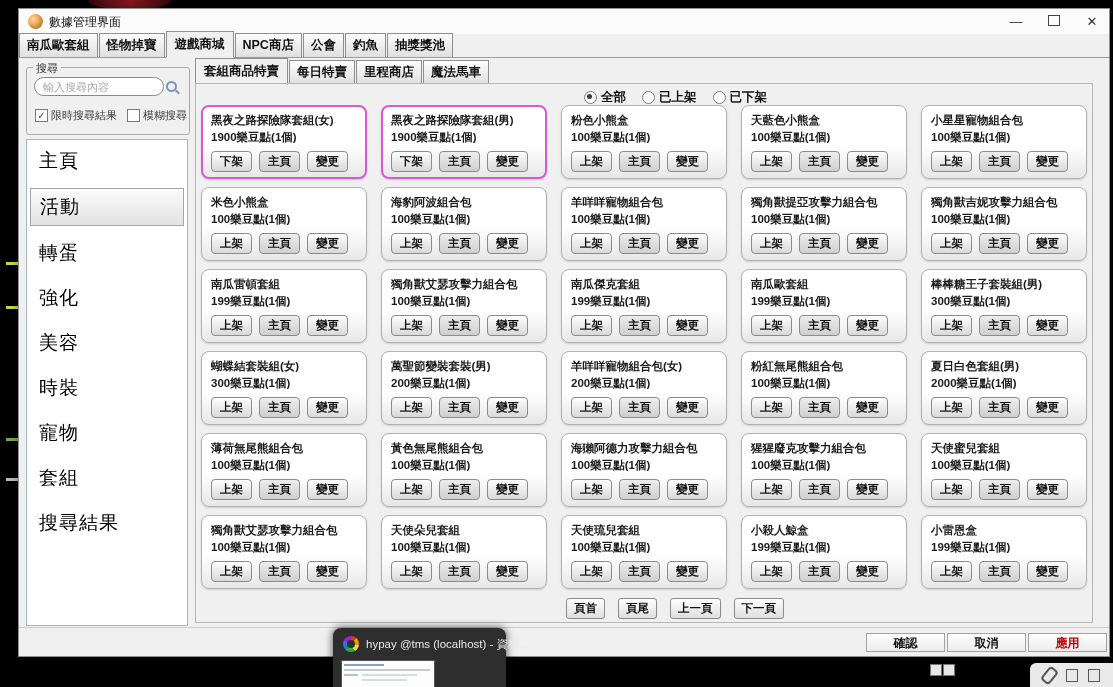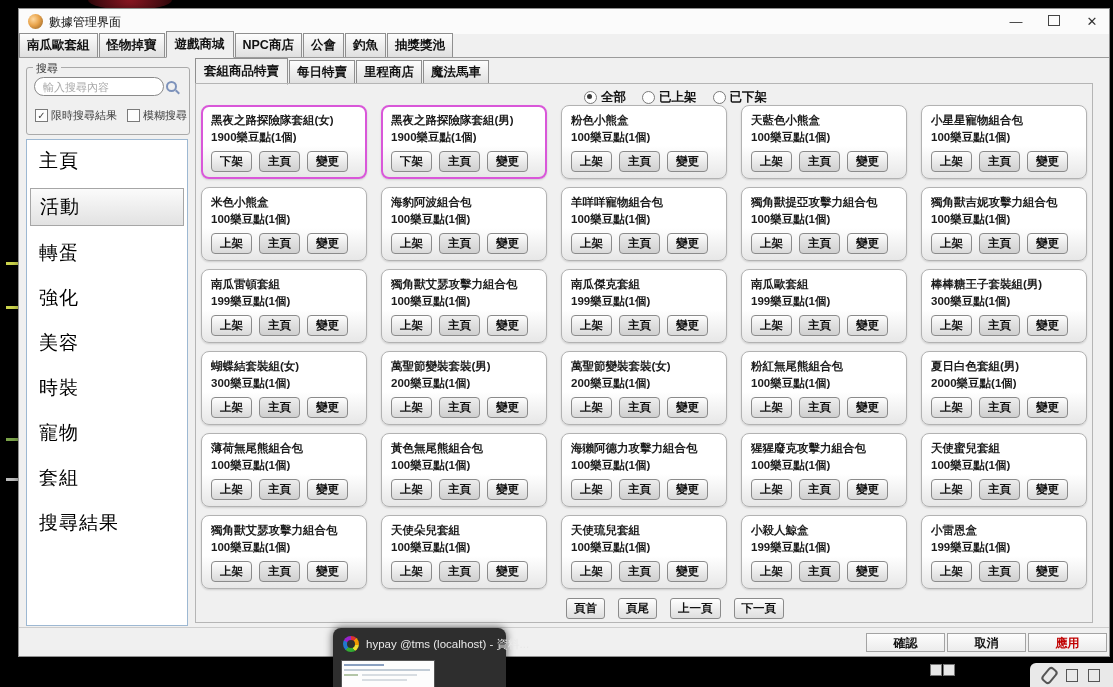--- a/index.html
+++ b/index.html
@@ -322,21 +322,21 @@
         <div class="card">
           <div class="c-title">萬聖節變裝套裝(男)</div>
           <div class="c-price">200樂豆點(1個)</div>
           <div class="c-btns">
             <button class="cbtn">上架</button>
             <button class="cbtn home">主頁</button>
             <button class="cbtn">變更</button>
           </div>
         </div>
         <div class="card">
-          <div class="c-title">萬聖節變裝套裝(女)</div>
+          <div class="c-title">羊咩咩寵物組合包(女)</div>
           <div class="c-price">200樂豆點(1個)</div>
           <div class="c-btns">
             <button class="cbtn">上架</button>
             <button class="cbtn home">主頁</button>
             <button class="cbtn">變更</button>
           </div>
         </div>
         <div class="card">
           <div class="c-title">粉紅無尾熊組合包</div>
           <div class="c-price">100樂豆點(1個)</div>

